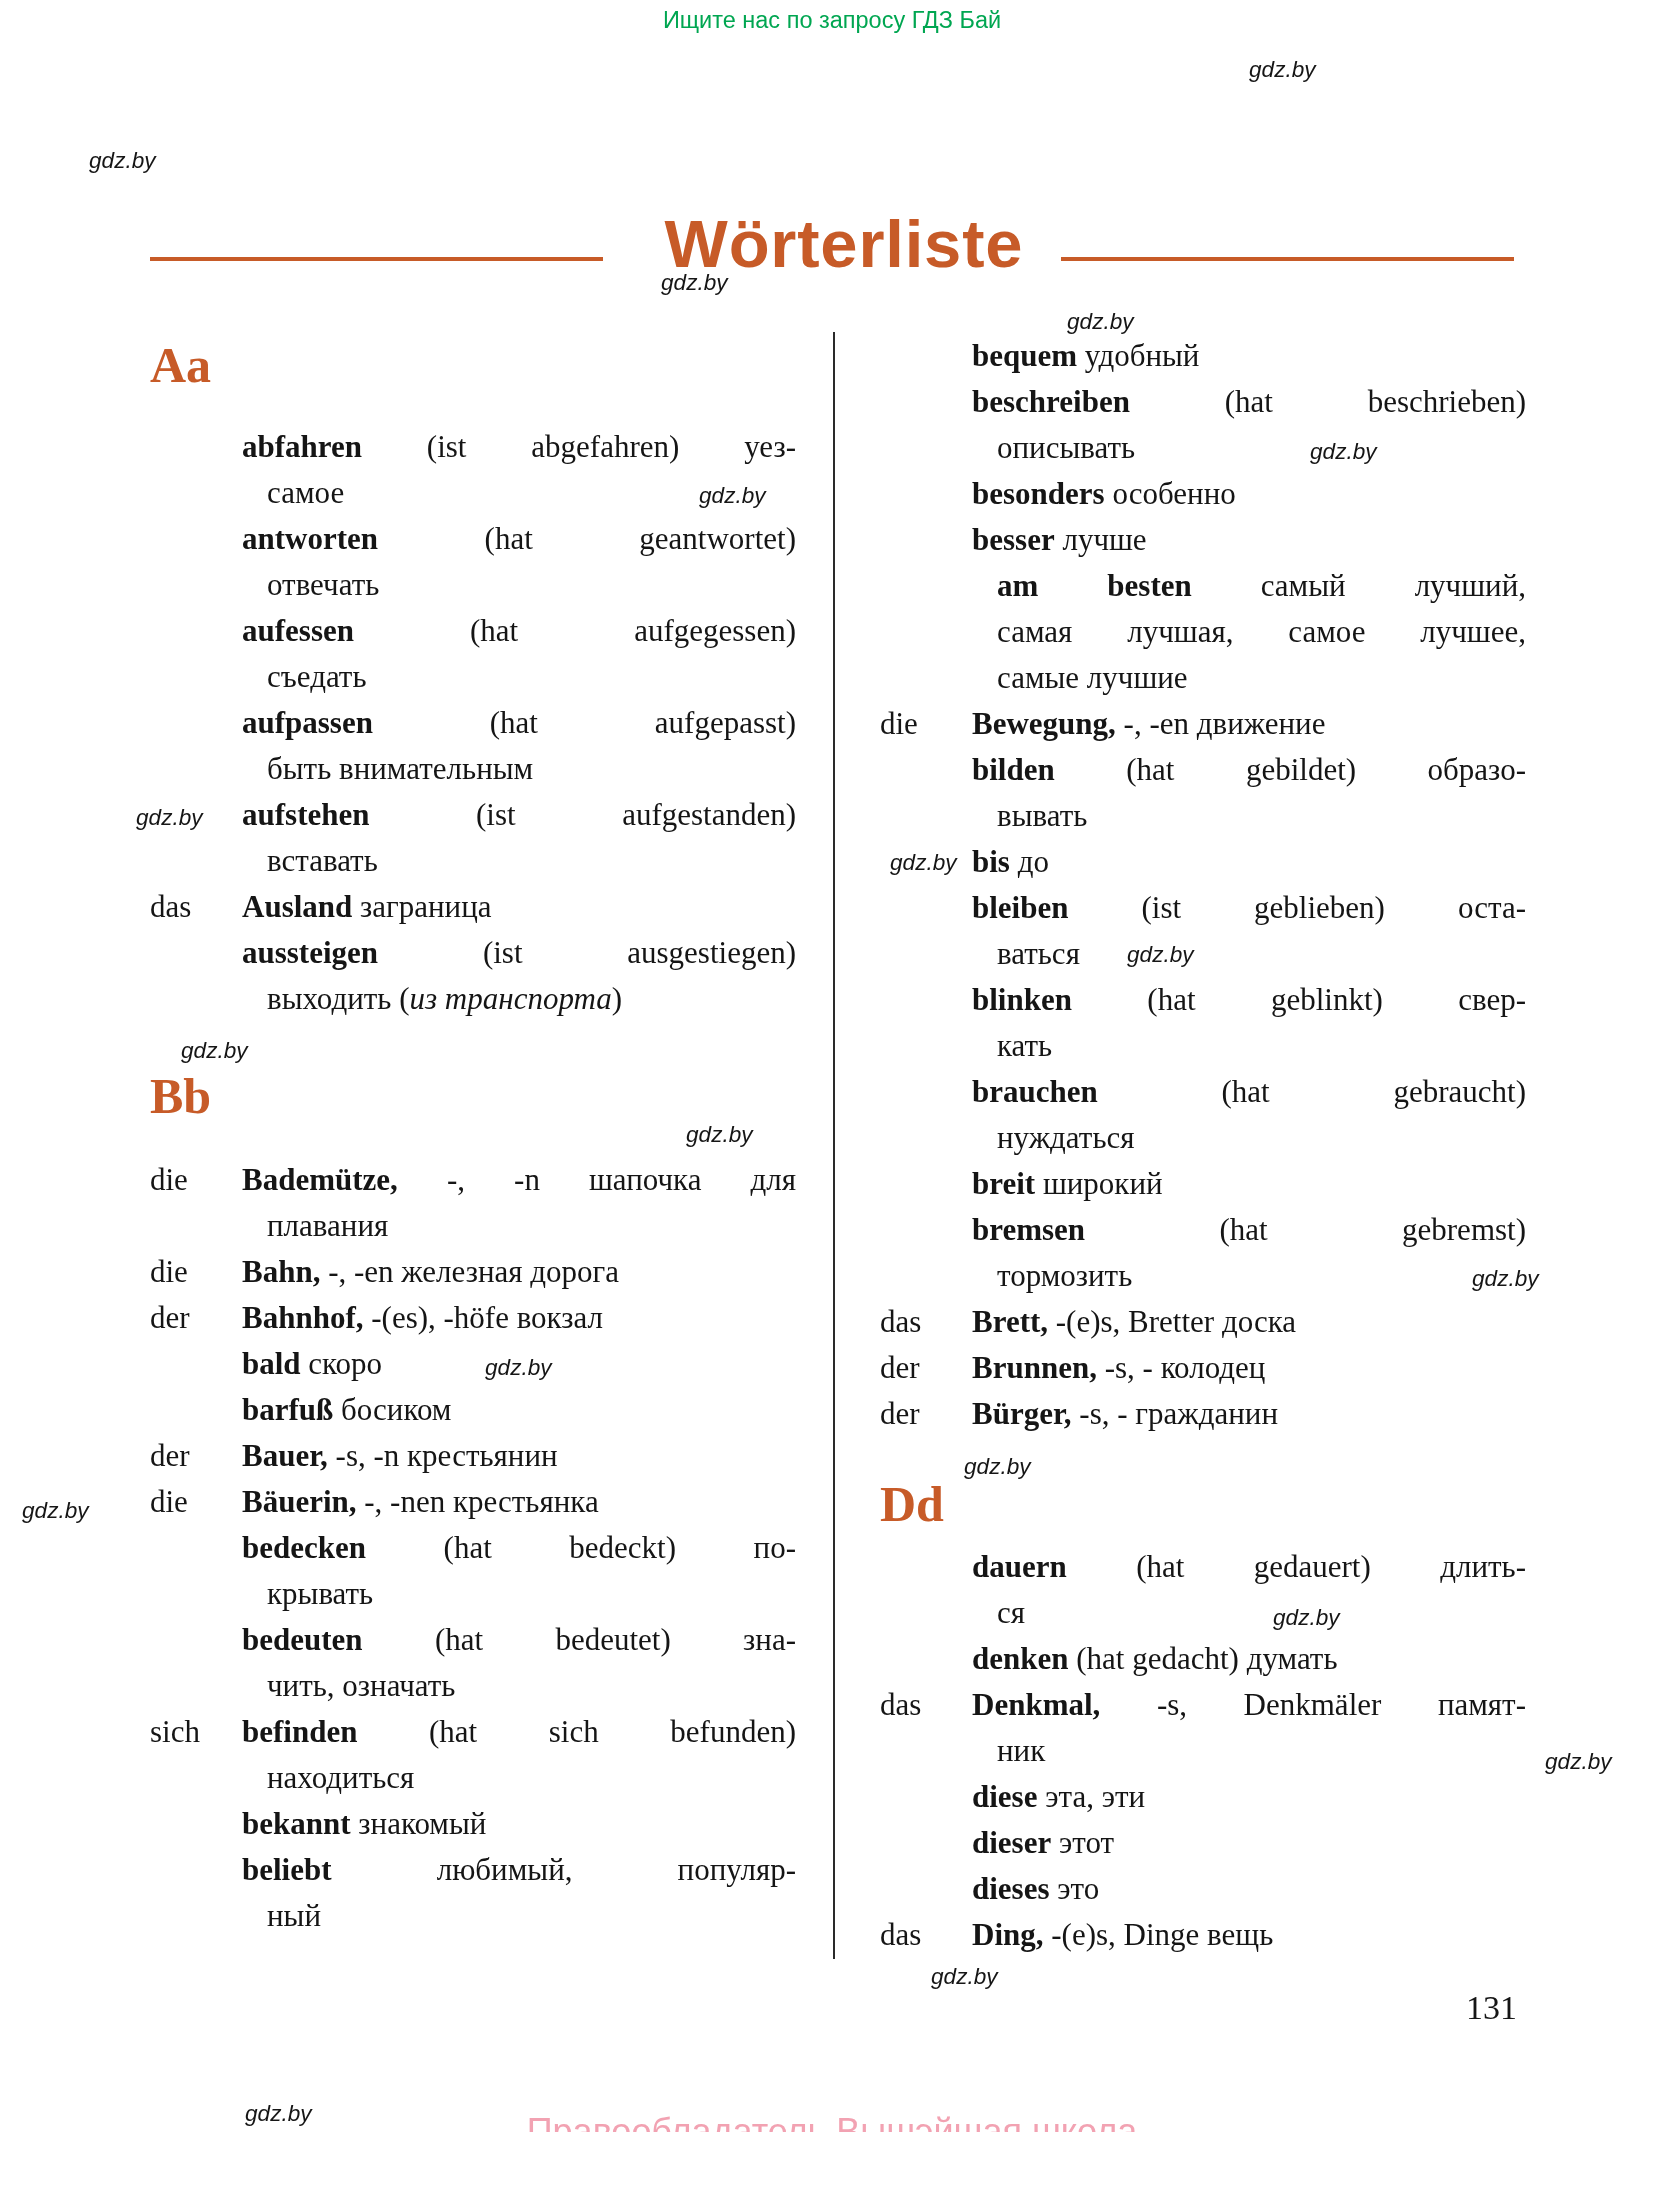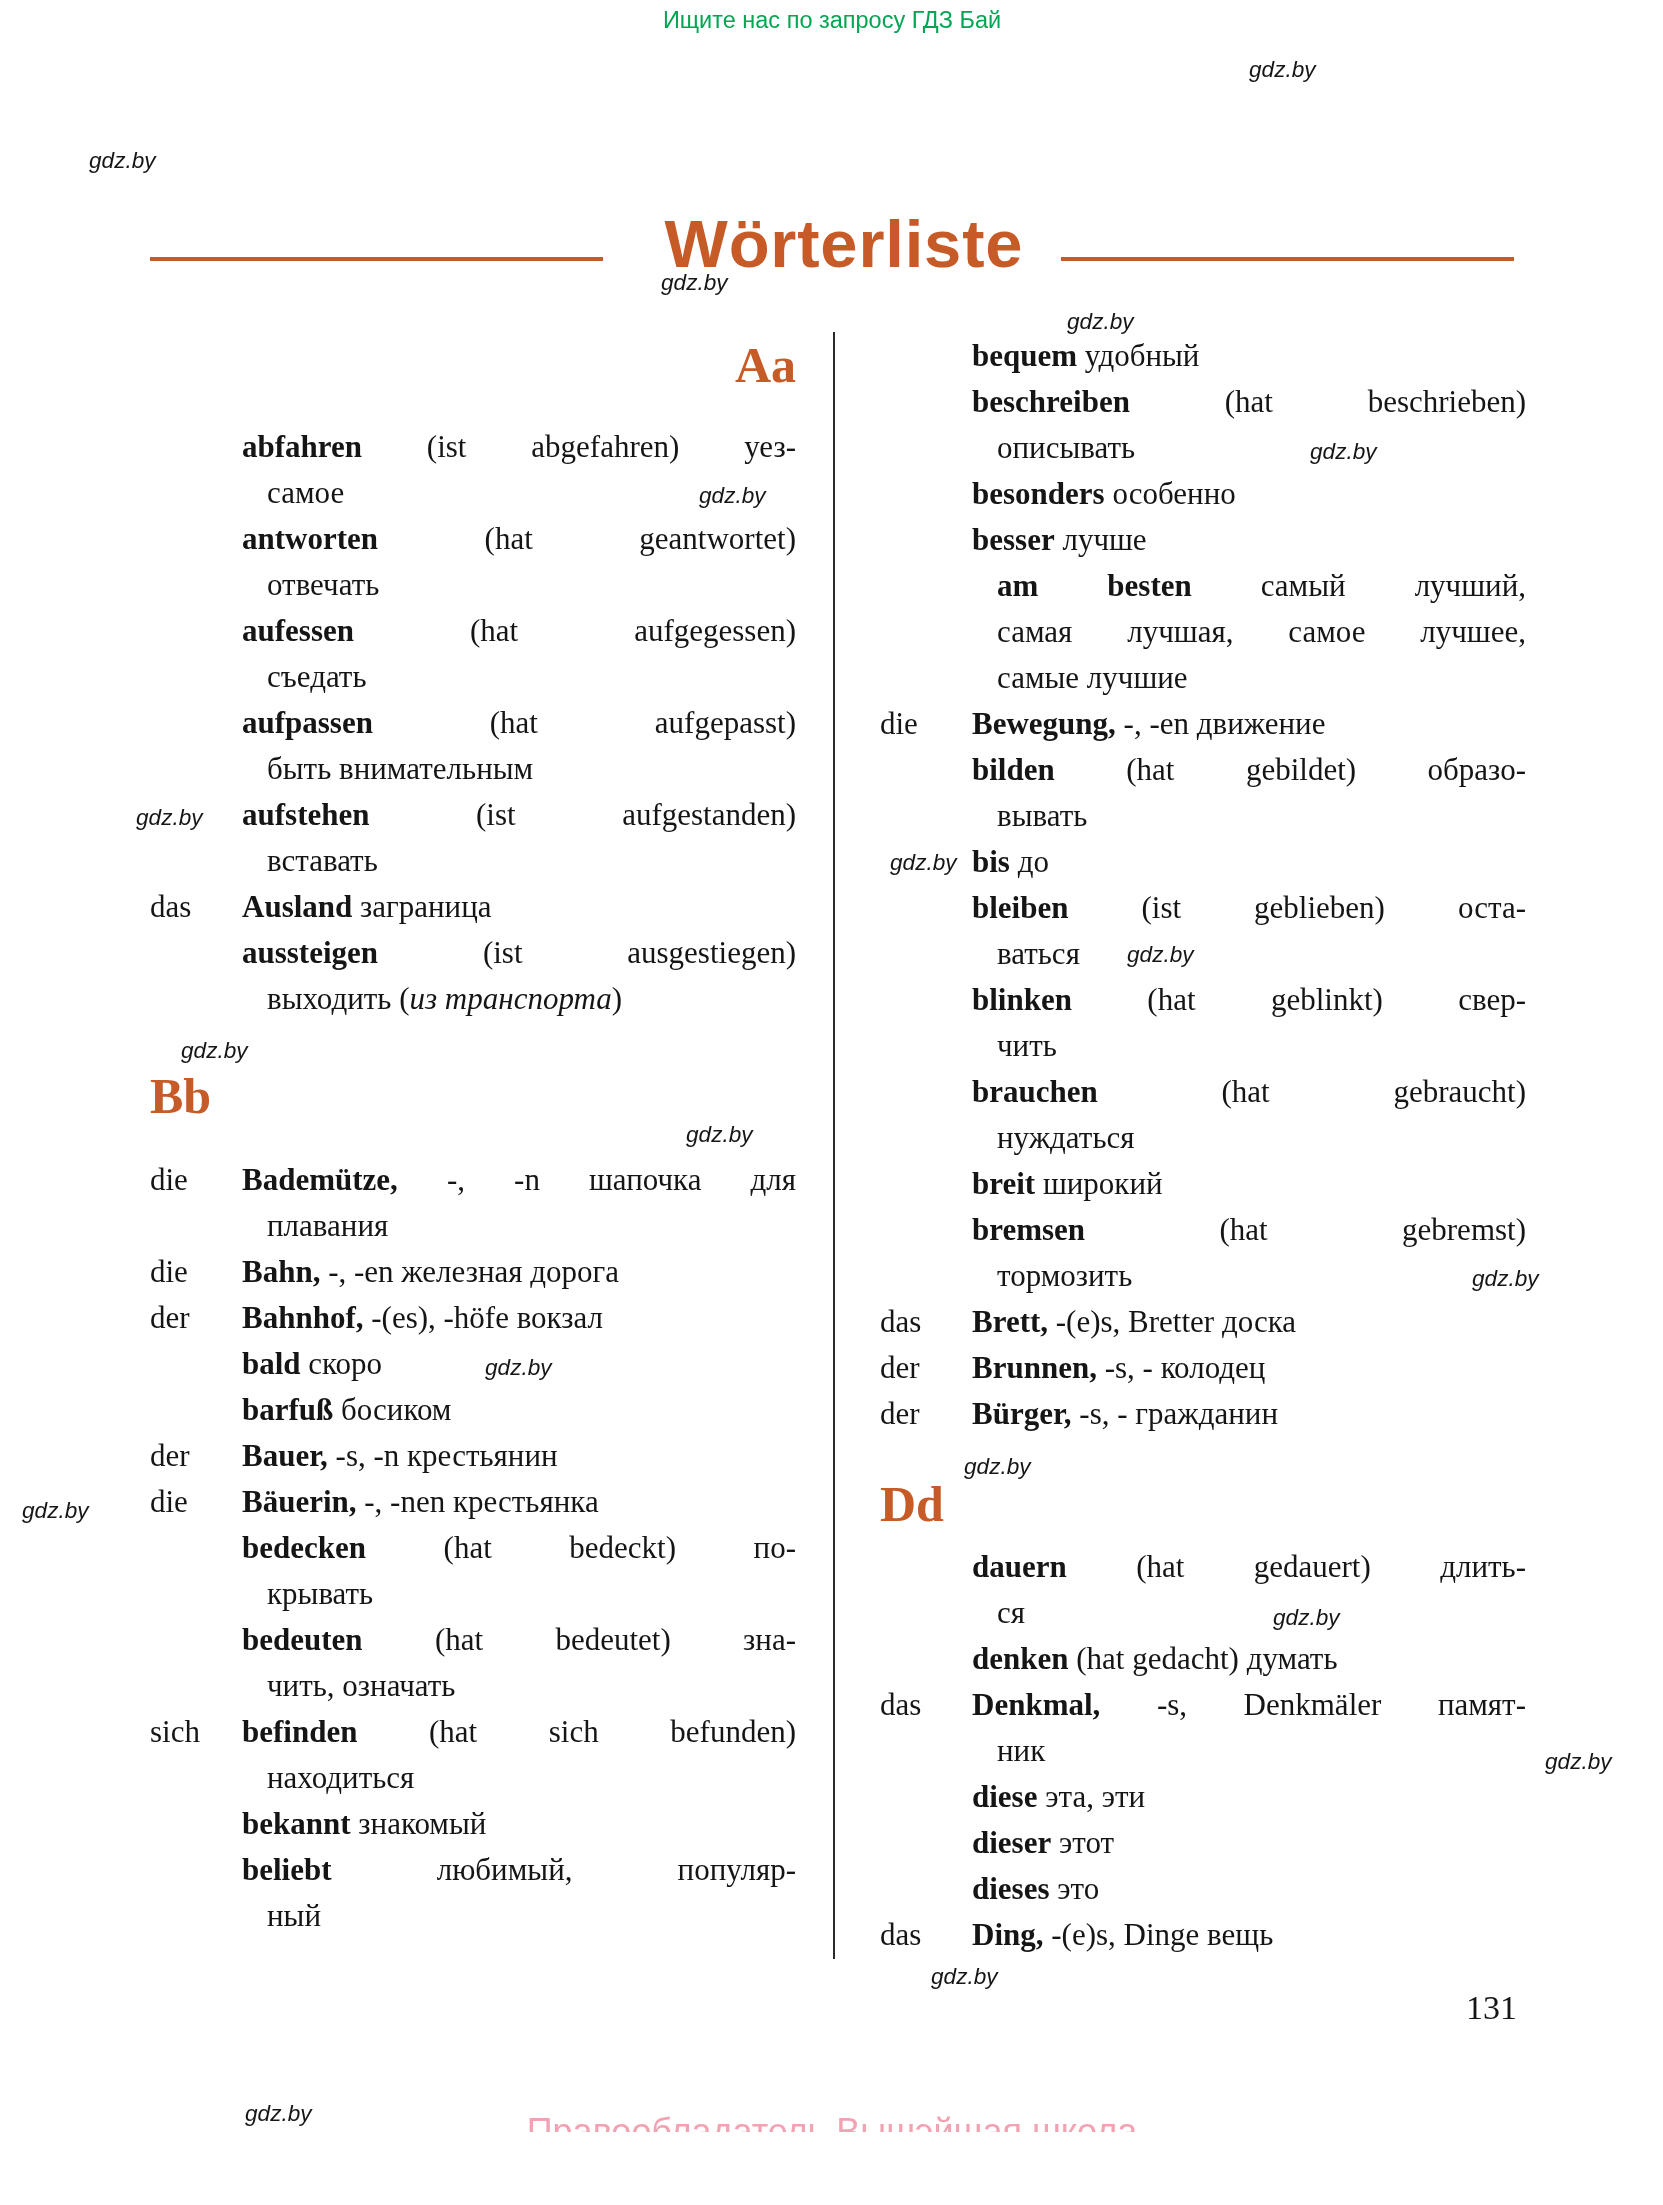--- a/index.html
+++ b/index.html
@@ -84,21 +84,21 @@
 <div class="page">
   <div class="top-banner">Ищите нас по запросу ГДЗ Бай</div>
 
   <h1 class="title">Wörterliste</h1>
   <div class="rule rule-left"></div>
   <div class="rule rule-right"></div>
 
   <div class="divider"></div>
 
   <div class="col col-left">
-      <div class="section-header" style="margin-bottom: 32px; text-align: right;">Aa</div>
+      <div class="section-header" style="margin-bottom: 32px;">Aa</div>
       <div class="entry">
         <div class="article"></div>
         <div class="entry-body">
           <div class="line j"><span class="b">abfahren</span><span class="r"> (ist abgefahren) уез-</span></div>
           <div class="line" style="padding-left: 25px;"><span class="r">самое</span></div>
         </div>
       </div>
       <div class="entry">
         <div class="article"></div>
         <div class="entry-body">
@@ -276,21 +276,21 @@
         <div class="article"></div>
         <div class="entry-body">
           <div class="line j"><span class="b">bleiben</span><span class="r"> (ist geblieben) оста-</span></div>
           <div class="line" style="padding-left: 25px;"><span class="r">ваться</span></div>
         </div>
       </div>
       <div class="entry">
         <div class="article"></div>
         <div class="entry-body">
           <div class="line j"><span class="b">blinken</span><span class="r"> (hat geblinkt) свер-</span></div>
-          <div class="line" style="padding-left: 25px;"><span class="r">чить</span></div>
+          <div class="line" style="padding-left: 25px;"><span class="r">кать</span></div>
         </div>
       </div>
       <div class="entry">
         <div class="article"></div>
         <div class="entry-body">
           <div class="line j"><span class="b">brauchen</span><span class="r"> (hat gebraucht)</span></div>
           <div class="line" style="padding-left: 25px;"><span class="r">нуждаться</span></div>
         </div>
       </div>
       <div class="entry">

